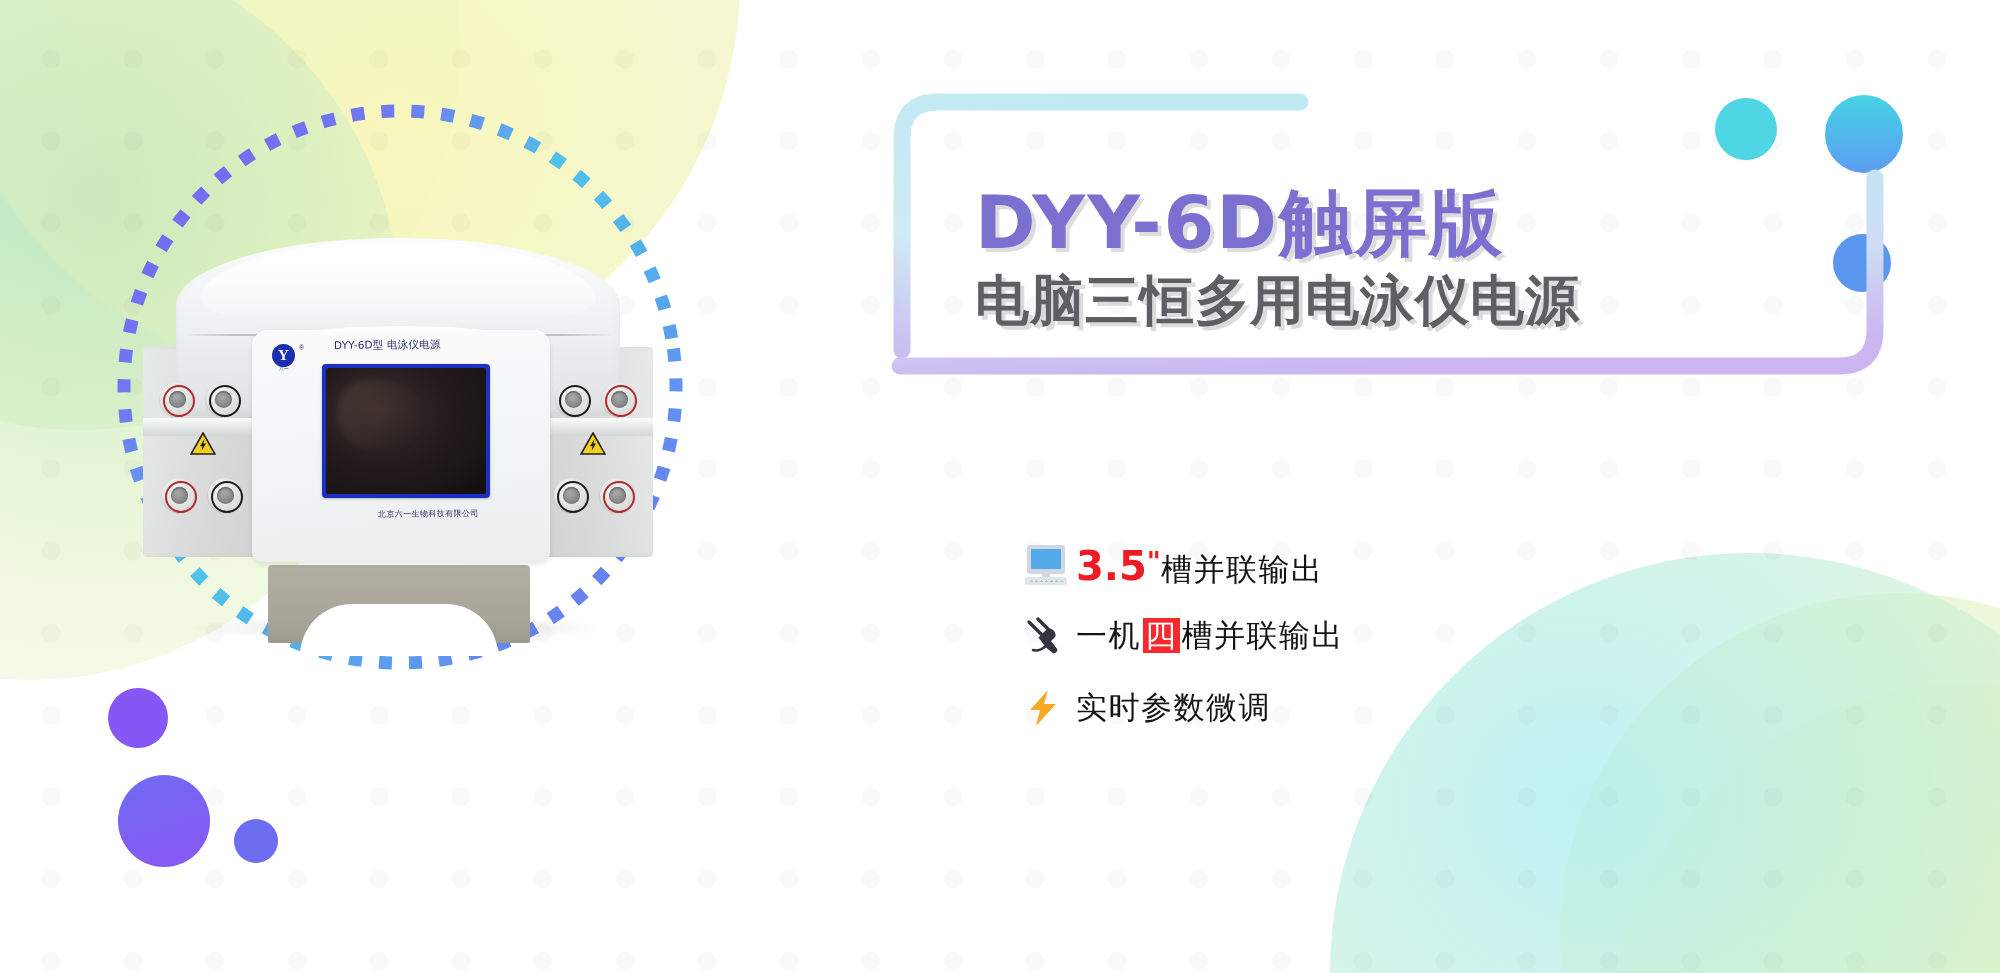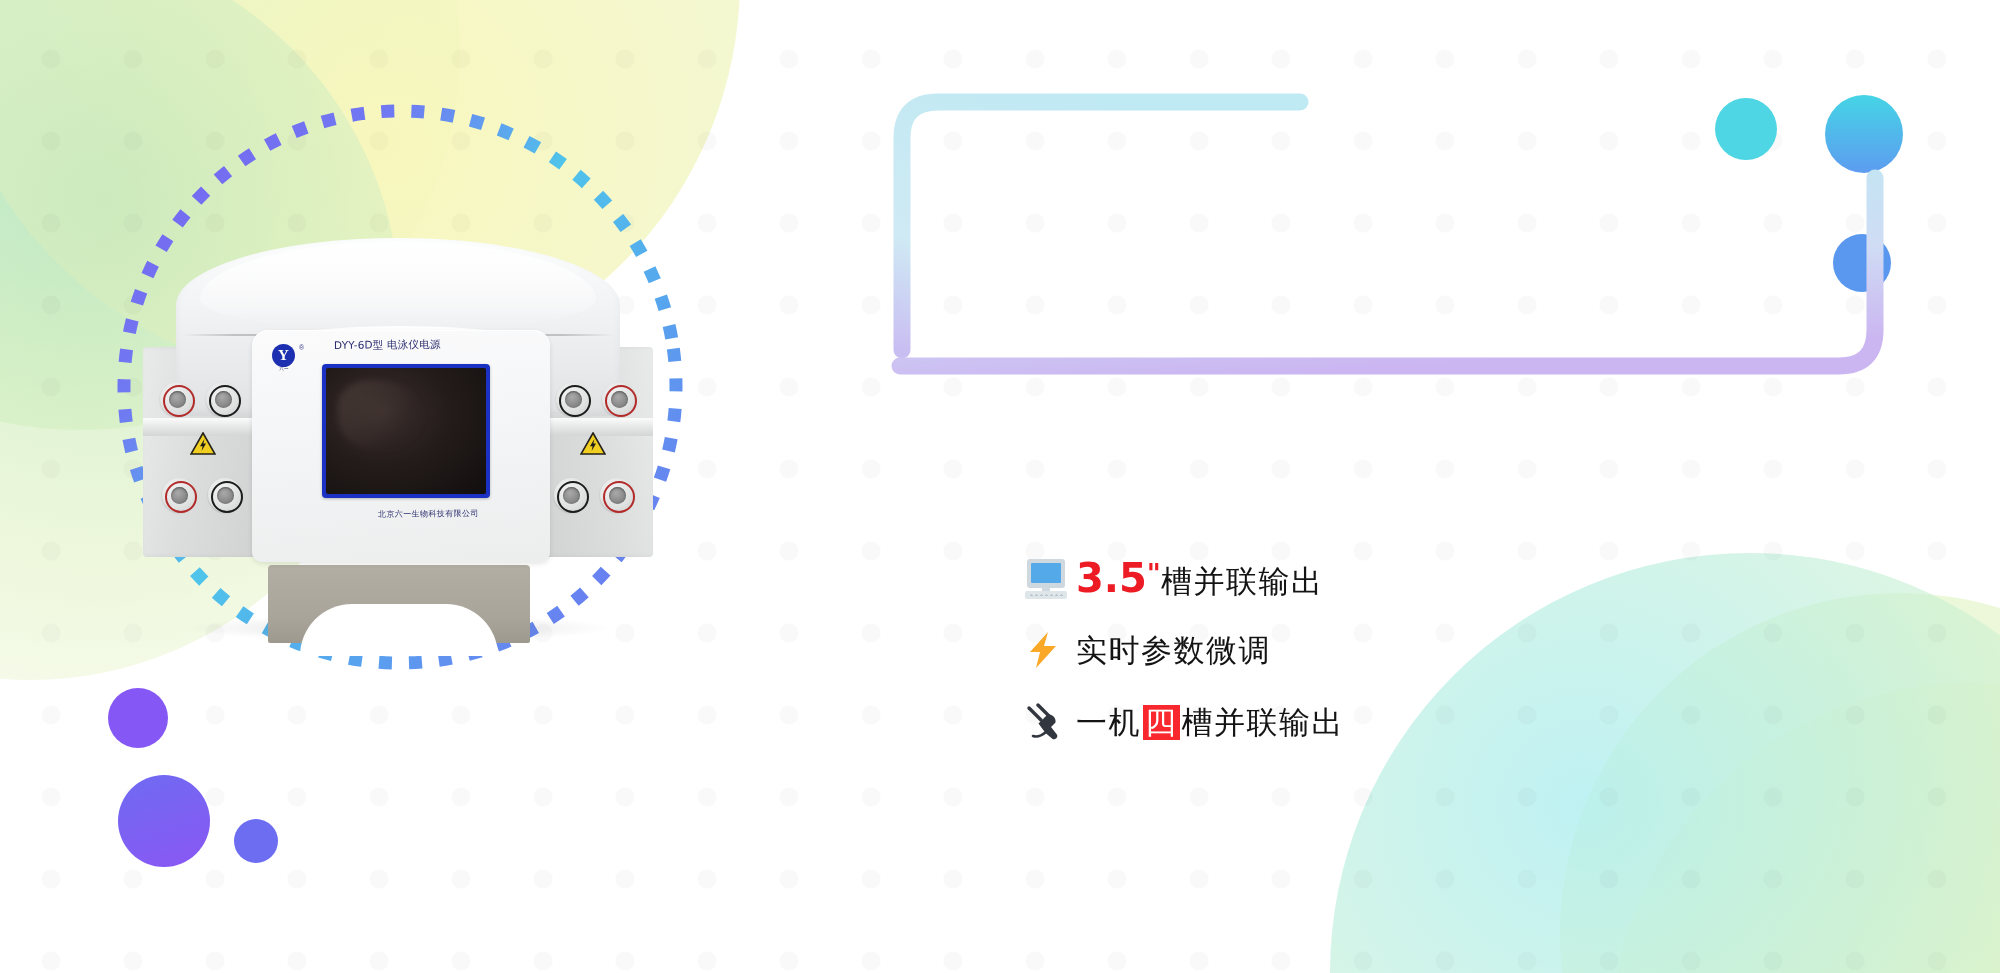--- a/index.html
+++ b/index.html
@@ -200,21 +200,21 @@
   .h-sub {
     margin-top:10px;
     font-family:"DejaVu Sans","Liberation Sans",sans-serif;
     font-size:54px; font-weight:bold; color:#5d5f62; letter-spacing:1px;
     line-height:1.08; white-space:nowrap;
     text-shadow:4px 4px 0 rgba(178,178,178,.45);
   }
 
   
   .features { position:absolute; left:1020px; top:543px; width:820px; }
-  .feat { display:flex; align-items:center; height:72px; }
+  .feat { display:flex; height:72px; }
   .feat-ico { width:56px; height:44px; position:relative; flex:0 0 56px; }
   .feat-txt {
     font-family:"DejaVu Sans","Liberation Sans",sans-serif;
     font-size:31px; color:#141414; letter-spacing:1.5px; white-space:nowrap;
     display:flex; align-items:baseline;
   }
   .big-red {
     color:#ec1b24; font-weight:bold; font-size:40px; letter-spacing:0;
     font-family:"DejaVu Sans","Liberation Sans",sans-serif;
   }
@@ -341,59 +341,63 @@
         <stop offset="55%" stop-color="#cfdcf4"></stop>
         <stop offset="100%" stop-color="#cbb6f1"></stop>
       </linearGradient>
     </defs>
 
     <path d="M 2 290 L 2 78 Q 2 42 38 42 L 400 42" fill="none" stroke="url(#segTop)" stroke-width="17" stroke-linecap="round"></path>
 
     <path d="M 975 118 L 975 270 Q 975 306 939 306 L 0 306" fill="none" stroke="url(#segRight)" stroke-width="17" stroke-linecap="round"></path>
   </svg>
 
+  <div class="titles">
+    <div class="h-main">DYY-6D触屏版</div>
+    <div class="h-sub">电脑三恒多用电泳仪电源</div>
+  </div>
 
   <div class="features">
 
     <div class="feat">
       <span class="feat-ico">
         <span class="mon-body"></span>
         <span class="mon-scr"></span>
         <span class="mon-neck"></span>
         <span class="mon-kbd"></span>
       </span>
       <span class="feat-txt">
         <span class="big-red">3.5</span>
         <span class="big-red big-red-q">"</span>
         <span>槽并联输出</span>
-      </span>
-    </div>
-
-    <div class="feat">
-      <span class="feat-ico">
-        <svg viewBox="0 0 44 40" width="44" height="40" style="position:absolute;left:2px;top:1px;" xmlns="http://www.w3.org/2000/svg">
-          <path d="M26 2 L8 22 L18 22 L14 38 L34 16 L22 16 Z" fill="#f9a828"></path>
-        </svg>
-      </span>
-      <span class="feat-txt">
-        <span>实时参数微调</span>
       </span>
     </div>
 
     <div class="feat">
       <span class="feat-ico">
         <svg viewBox="0 0 44 40" width="44" height="40" style="position:absolute;left:4px;top:2px;" xmlns="http://www.w3.org/2000/svg">
           <path d="M5 5 L17 17" stroke="#32363e" stroke-width="3.4" stroke-linecap="round"></path>
           <path d="M14 2 L26 14" stroke="#32363e" stroke-width="3.4" stroke-linecap="round"></path>
           <path d="M14.5 20.5 L23.5 11.5 A7 7 0 0 1 31.5 19.5 L27 24 L32.5 31 A3.2 3.2 0 0 1 28 35.5 L21.5 30 Z" fill="#32363e"></path>
           <path d="M22 29 Q15 35 9 33" stroke="#32363e" stroke-width="2.6" fill="none" stroke-linecap="round"></path>
         </svg>
       </span>
       <span class="feat-txt">
         <span>一机</span>
         <span class="hl-red">四</span>
         <span>槽并联输出</span>
       </span>
     </div>
 
+    <div class="feat">
+      <span class="feat-ico">
+        <svg viewBox="0 0 44 40" width="44" height="40" style="position:absolute;left:2px;top:1px;" xmlns="http://www.w3.org/2000/svg">
+          <path d="M26 2 L8 22 L18 22 L14 38 L34 16 L22 16 Z" fill="#f9a828"></path>
+        </svg>
+      </span>
+      <span class="feat-txt">
+        <span>实时参数微调</span>
+      </span>
+    </div>
+
   </div>
 
 </div>
 
 </body></html>

